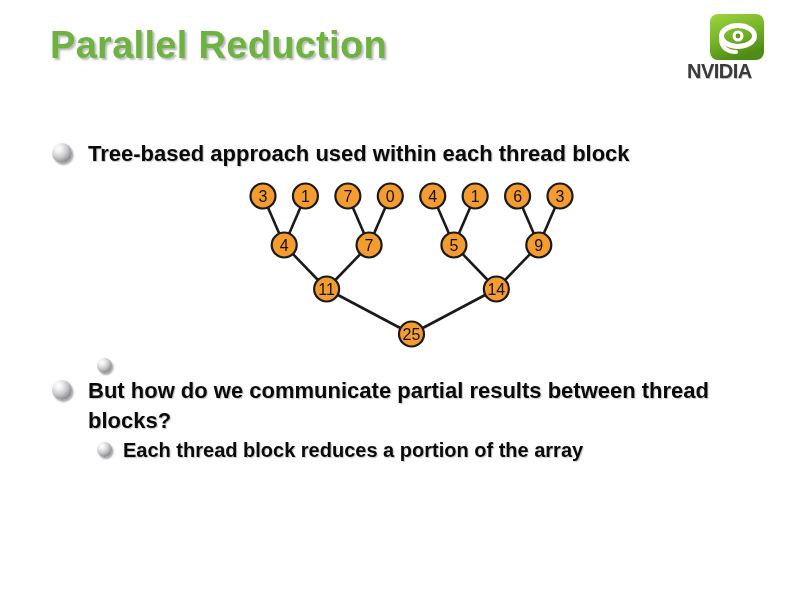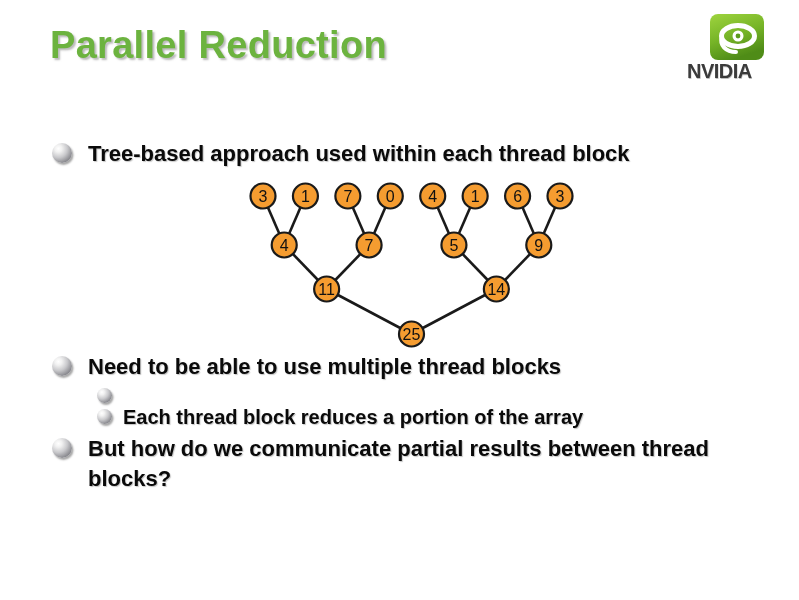--- a/index.html
+++ b/index.html
@@ -152,32 +152,28 @@
         <circle cx="496.365" cy="289" r="12.5" fill="#F59C30" stroke="#1a1a1a" stroke-width="2.2"></circle>
         <text x="496.365" y="289.5" text-anchor="middle" dominant-baseline="central" font-size="16" fill="#111" font-family="&quot;Liberation Sans&quot;, sans-serif">14</text>
       </g>
       <g>
         <circle cx="411.505" cy="334" r="12.5" fill="#F59C30" stroke="#1a1a1a" stroke-width="2.2"></circle>
         <text x="411.505" y="334.5" text-anchor="middle" dominant-baseline="central" font-size="16" fill="#111" font-family="&quot;Liberation Sans&quot;, sans-serif">25</text>
       </g>
     </svg>
 
   <div id="lower-bullets">
-    <div class="bullet l1 b-need">
-      <span class="sphere"></span>
-      <span class="btext">Need to be able to use multiple thread blocks</span>
-    </div>
     <div class="bullet l2">
       <span class="sphere"></span>
+    </div>
+    <div class="bullet l1 b-last">
+      <span class="sphere"></span>
+      <span class="btext">But how do we communicate partial results between thread blocks?</span>
     </div>
     <div class="bullet l2">
       <span class="sphere"></span>
       <span class="btext">Each thread block reduces a portion of the array</span>
-    </div>
-    <div class="bullet l1 b-last">
-      <span class="sphere"></span>
-      <span class="btext">But how do we communicate partial results between thread blocks?</span>
     </div>
   </div>
 
   <div class="page-number">3</div>
 
 </div>
 
 </body></html>

